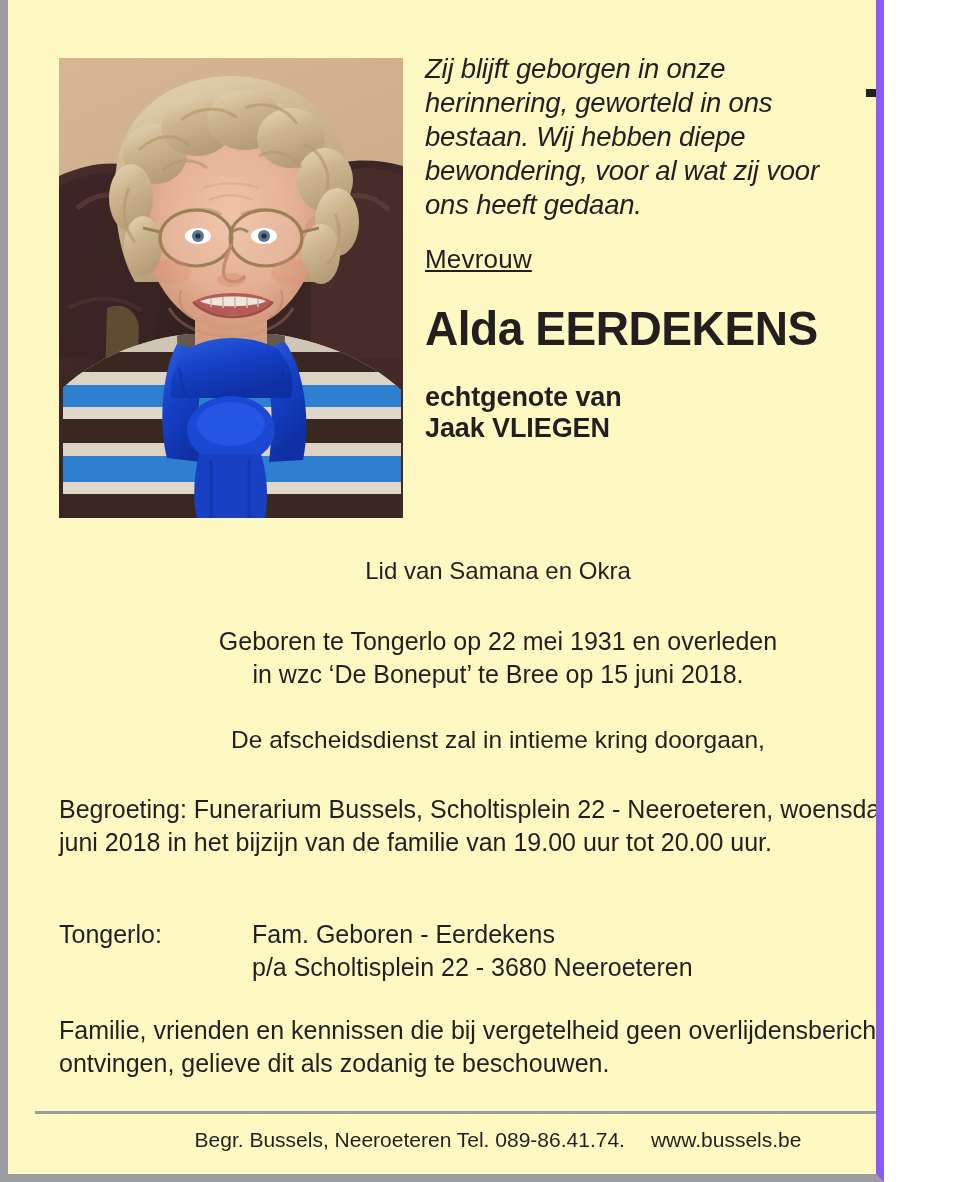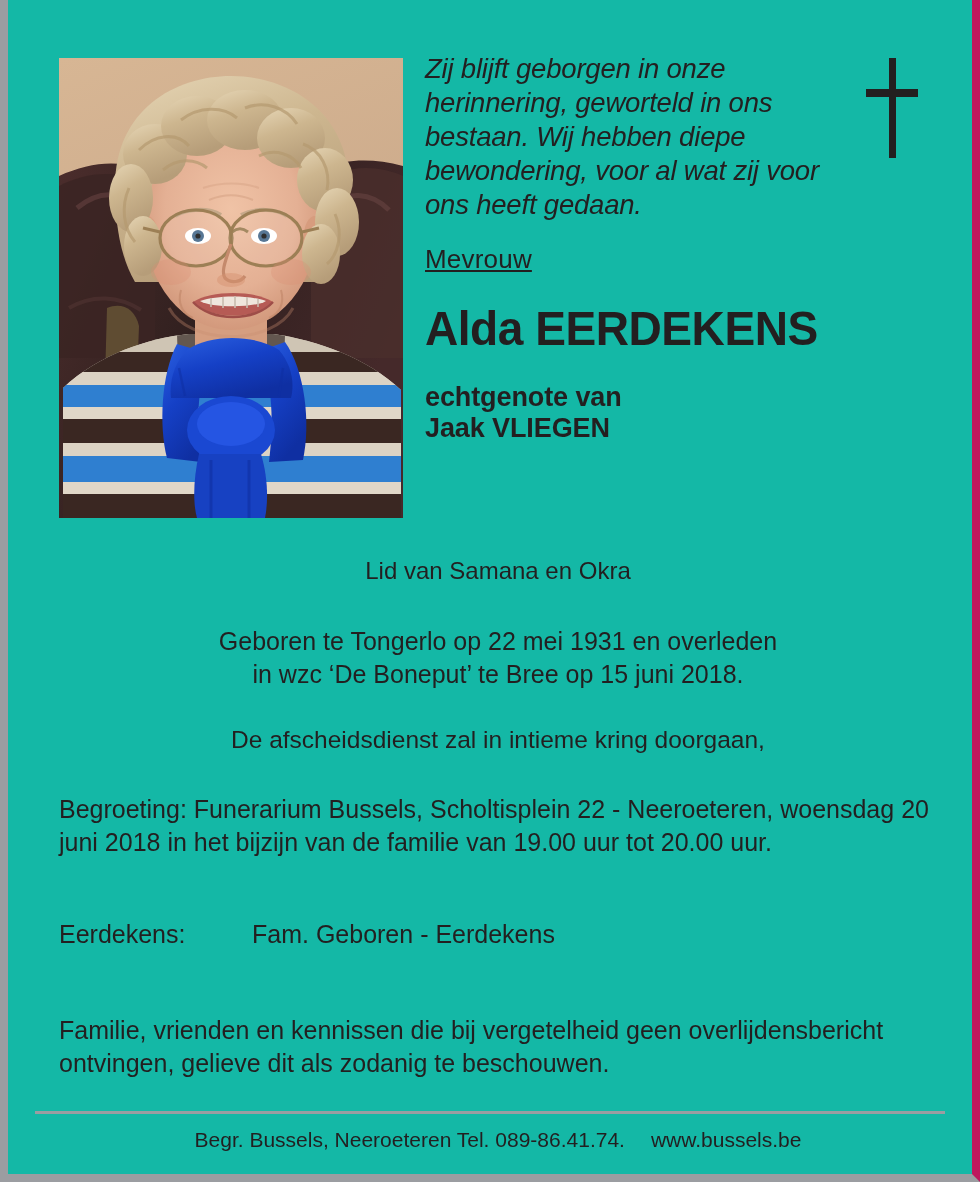--- a/index.html
+++ b/index.html
@@ -11,26 +11,26 @@
     width: 980px;
     height: 1182px;
     font-family: "Liberation Sans", sans-serif;
     color: #231f20;
     overflow: hidden;
   }
 
   
   #card {
     position: relative;
-    width: 980px;
+    width: 884px;
     height: 1182px;
-    background: #14b8a6;
+    background: #fef9c3;
     box-sizing: border-box;
     border-left: 8px solid #9b9da1;
-    border-right: 8px solid #be185d;
+    border-right: 8px solid #8b5cf6;
     border-bottom: 8px solid #9b9da1;
     overflow: hidden;
   }
 
   
   #photo {
     position: absolute;
     left: 51px;
     top: 58px;
     width: 344px;
@@ -348,25 +348,26 @@
   </div>
 
   <div id="service" class="center-line">
     <div>De afscheidsdienst zal in intieme kring doorgaan,</div>
   </div>
 
   <div id="greeting" class="body-block">Begroeting: Funerarium Bussels, Scholtisplein 22 - Neeroeteren, woensdag 20 juni 2018 in het bijzijn van de familie van 19.00 uur tot 20.00 uur.</div>
 
   <div id="mourning" class="body-block">
     <div class="mrow">
-      <span class="mlabel">Eerdekens:</span>
+      <span class="mlabel">Tongerlo:</span>
       <span class="mvalue">Fam. Geboren - Eerdekens</span>
     </div>
     <div class="mrow">
       <span class="mlabel"></span>
+      <span class="mvalue">p/a Scholtisplein 22 - 3680 Neeroeteren</span>
     </div>
   </div>
 
   <div id="closing" class="body-block">Familie, vrienden en kennissen die bij vergetelheid geen overlijdensbericht ontvingen, gelieve dit als zodanig te beschouwen.</div>
 
   <div id="divider"></div>
 
   <div id="footer">
     <span>Begr. Bussels, Neeroeteren Tel. 089-86.41.74.</span><span class="sep"></span><span>www.bussels.be</span>
   </div>

